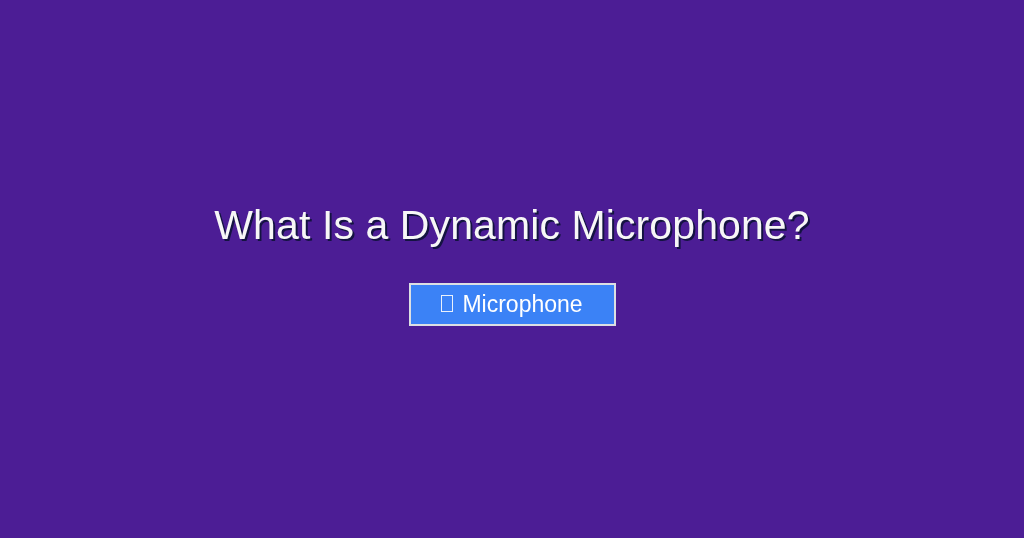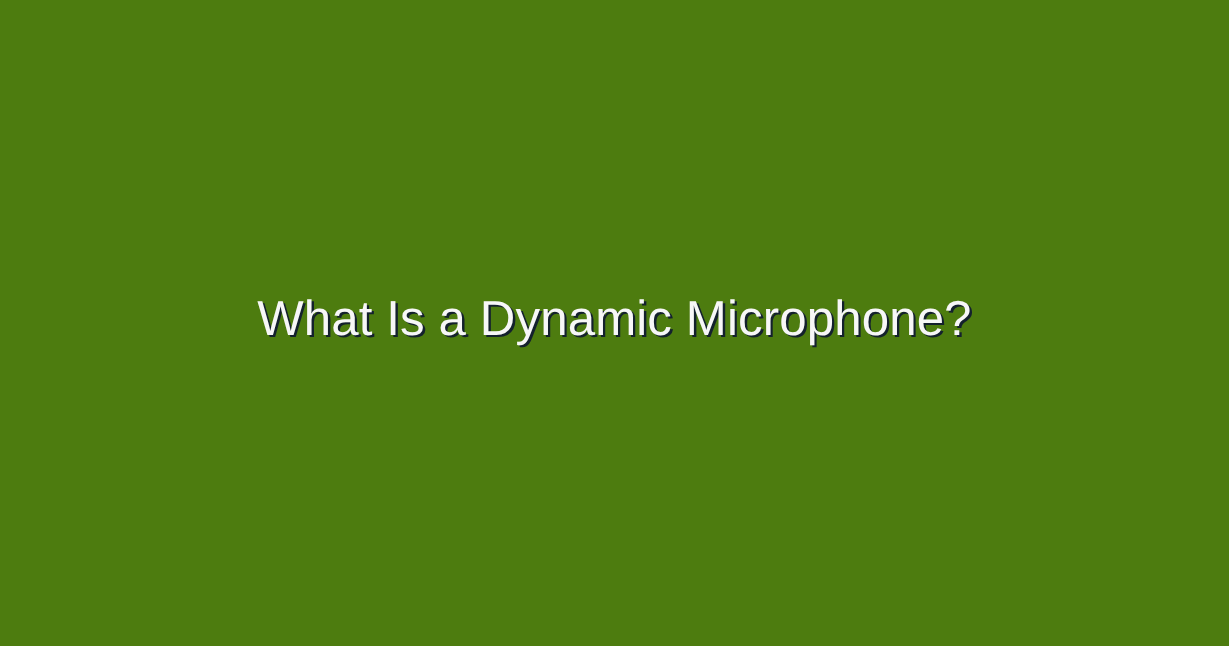--- a/index.html
+++ b/index.html
@@ -13,21 +13,21 @@
 
   body {
     font-family: "Liberation Sans", sans-serif;
     background: #203a87;
   }
 
   #stage {
     position: relative;
     width: 1024px;
     height: 538px;
-    background: #4d7c0f;
+    background: #4c1d95;
   }
 
   
   .content-block {
     position: absolute;
     left: 0;
     top: 0;
     width: 1024px;
     height: 538px;
     display: flex;
@@ -95,16 +95,20 @@
 </style>
 </head>
 <body>
 
 <div id="stage">
 
   <div class="content-block">
 
     <h1 class="hero-title">What Is a Dynamic Microphone?</h1>
 
+    <button class="tag-button">
+      <span class="tofu-glyph"></span>
+      <span class="tag-label">Microphone</span>
+    </button>
 
   </div>
 
 </div>
 
 </body></html>

